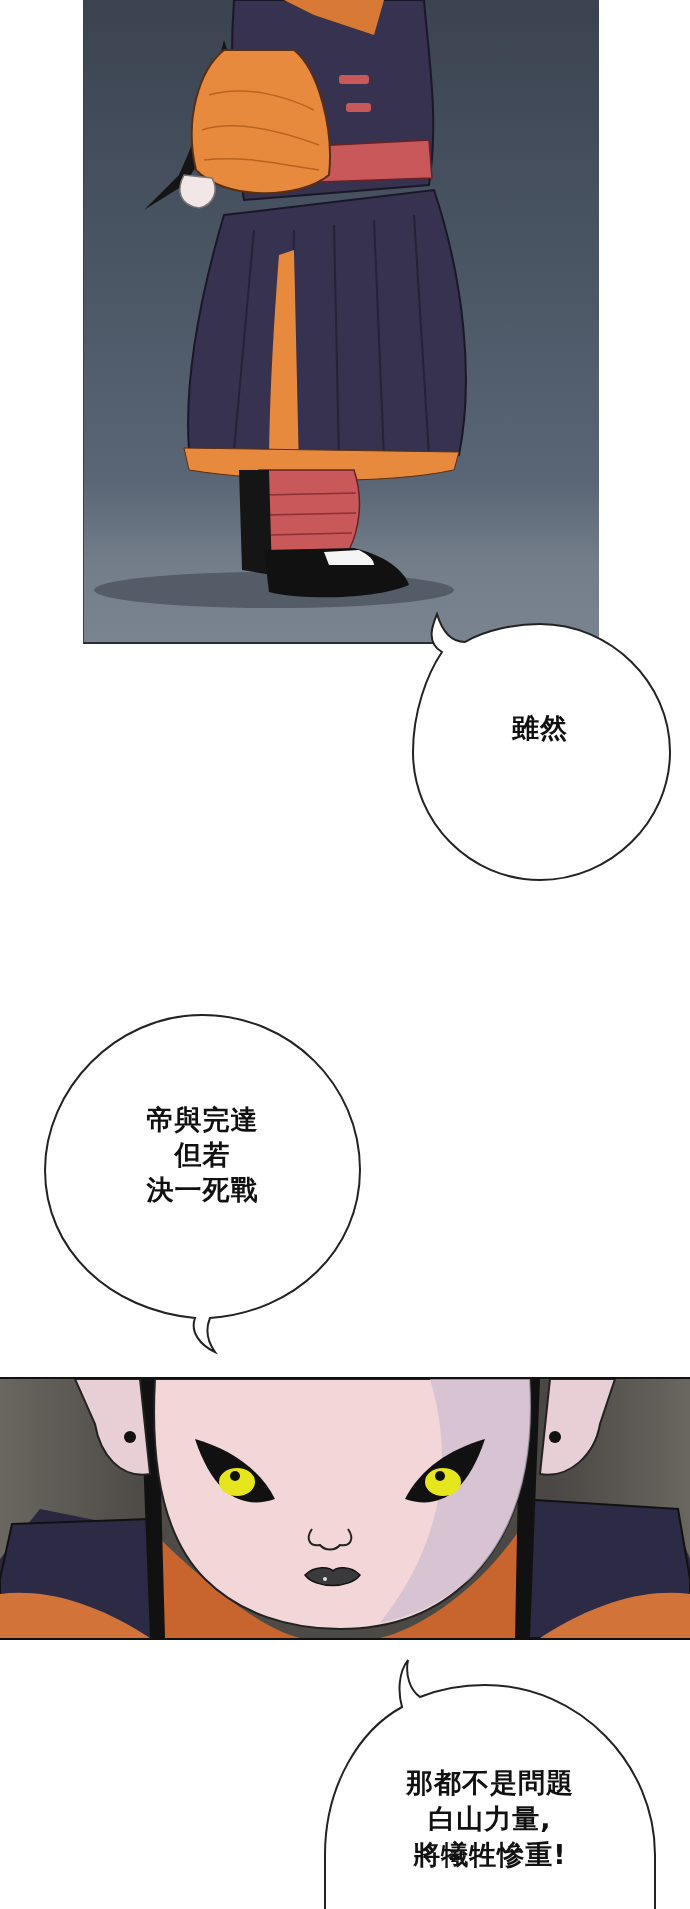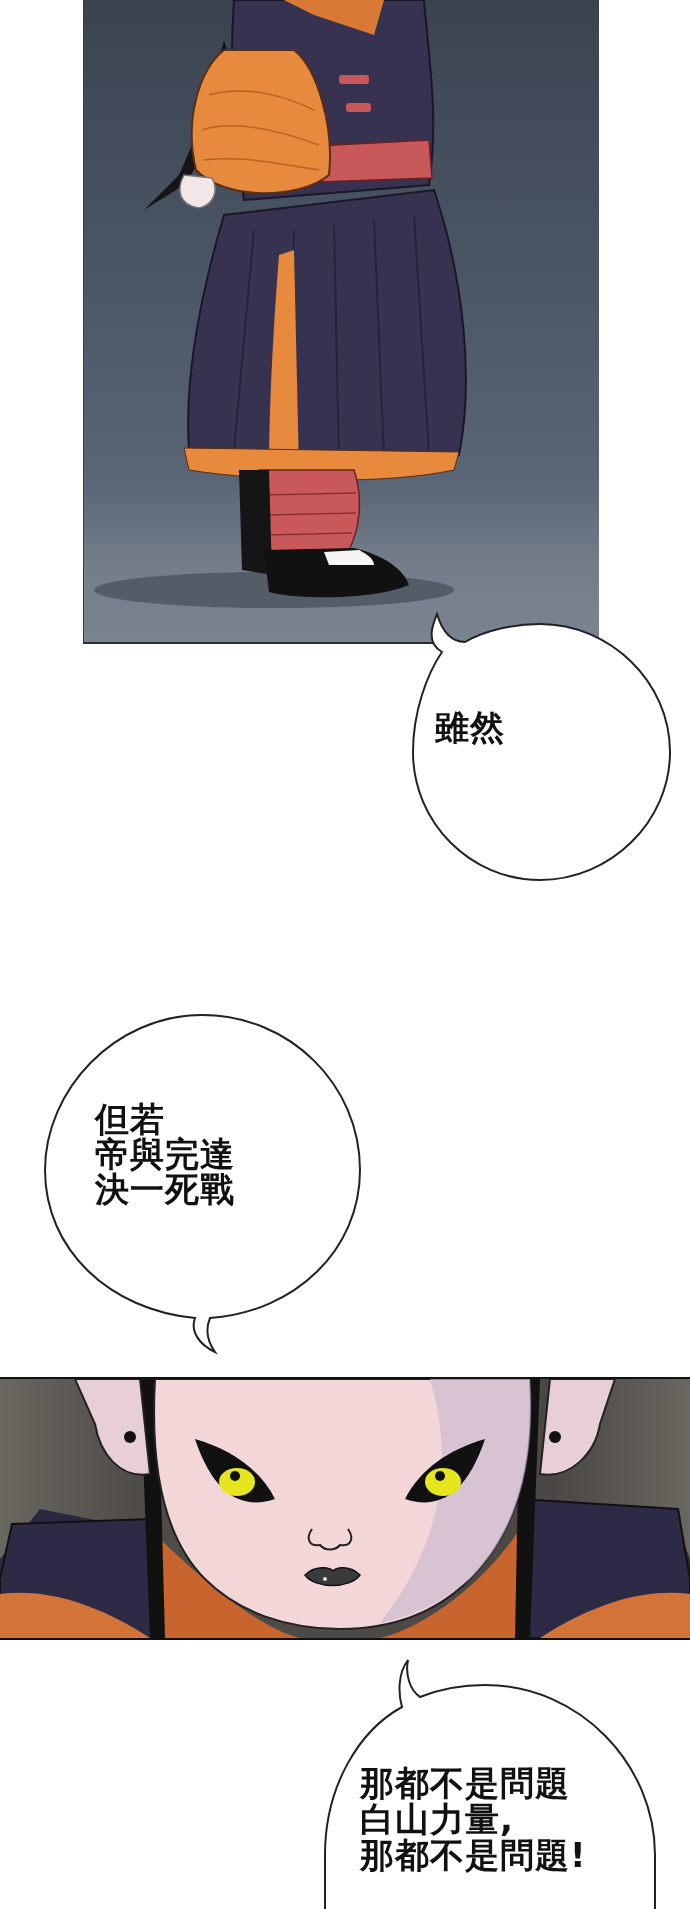--- a/index.html
+++ b/index.html
@@ -3,21 +3,21 @@
   <meta charset="utf-8">
   <style>
     html, body { margin: 0; padding: 0; background: #ffffff; }
     body { width: 690px; height: 1909px; position: relative; overflow: hidden; font-family: "DejaVu Sans", sans-serif; }
     .panel { position: absolute; overflow: hidden; }
     .panel-top { left: 83px; top: 0; width: 515px; height: 642px; border-left: 1px solid #3a3f46; border-bottom: 2px solid #2a2d33;
       background: linear-gradient(180deg, #3b4350 0%, #4a5564 40%, #5a6675 75%, #747e8b 88%, #7a8490 100%); }
     .panel-face { left: 0; top: 1377px; width: 690px; height: 259px; border-top: 2px solid #111; border-bottom: 2px solid #111;
       background: linear-gradient(90deg, #6a6660 0%, #4f4c48 20%, #4a4744 80%, #6a6660 100%); }
     .bubble-svg { position: absolute; overflow: visible; }
-    .bubble-text { position: absolute; font-weight: bold; color: #111; font-size: 34px; line-height: 35px; letter-spacing: 1px; }
+    .bubble-text { position: absolute; text-align: center; font-weight: bold; color: #111; font-size: 27px; line-height: 35px; letter-spacing: 1px; }
     .bubble-text div { white-space: nowrap; }
   </style>
 </head>
 <body>
 
 <div class="panel panel-top">
   <svg width="515" height="642" viewBox="0 0 515 642">
 
     <ellipse cx="190" cy="590" rx="180" ry="18" fill="#3d4450" opacity="0.6"></ellipse>
 
@@ -73,22 +73,22 @@
   <path d="M37 40 C20 30 28 12 32 2 C38 22 48 30 60 30 C80 18 110 12 135 12 C205 12 265 70 265 140 C265 210 205 268 135 268 C65 268 8 210 8 140 C8 100 22 62 37 40 Z" fill="#fff" stroke="#222" stroke-width="2"></path>
 </svg>
 <div class="bubble-text" style="left:435px; top:710px; width:210px;">
   <div>雖然</div>
 </div>
 
 <svg class="bubble-svg" style="left:40px; top:1010px;" width="325" height="345" viewBox="0 0 325 345">
   <path d="M155 308 C70 300 5 240 5 160 C5 80 75 5 162 5 C250 5 320 75 320 160 C320 240 255 302 170 308 C165 320 168 332 175 342 C160 335 150 322 155 308 Z" fill="#fff" stroke="#222" stroke-width="2"></path>
 </svg>
 <div class="bubble-text" style="left:95px; top:1102px; width:215px;">
+  <div>帝與完達</div>
   <div>但若</div>
-  <div>帝與完達</div>
   <div>決一死戰</div>
 </div>
 
 <div class="panel panel-face">
   <svg width="690" height="259" viewBox="0 0 690 259">
 
     <path d="M0 180 L40 130 L140 150 L180 259 L0 259 Z" fill="#2b2740"></path>
     <path d="M690 180 L670 130 L520 150 L500 259 L690 259 Z" fill="#2b2740"></path>
     <path d="M12 145 L150 140 L160 259 L0 259 L0 200 Z" fill="#2d2a45" stroke="#111" stroke-width="2"></path>
     <path d="M678 130 L520 120 L520 259 L690 259 L690 200 Z" fill="#2d2a45" stroke="#111" stroke-width="2"></path>
@@ -122,14 +122,14 @@
     <circle cx="325" cy="200" r="2" fill="#ddd"></circle>
   </svg>
 </div>
 
 <svg class="bubble-svg" style="left:320px; top:1655px;" width="340" height="260" viewBox="0 0 340 260">
   <path d="M82 52 C40 75 5 130 5 200 L5 260 L335 260 L335 200 C335 110 260 30 165 30 C135 30 115 36 100 42 C90 35 85 20 88 5 C78 18 78 38 82 52 Z" fill="#fff" stroke="#222" stroke-width="2"></path>
 </svg>
 <div class="bubble-text" style="left:360px; top:1765px; width:260px; line-height:36px;">
   <div>那都不是問題</div>
   <div>白山力量,</div>
-  <div>那都不是問題!</div>
+  <div>將犧牲慘重!</div>
 </div>
 
 </body></html>

